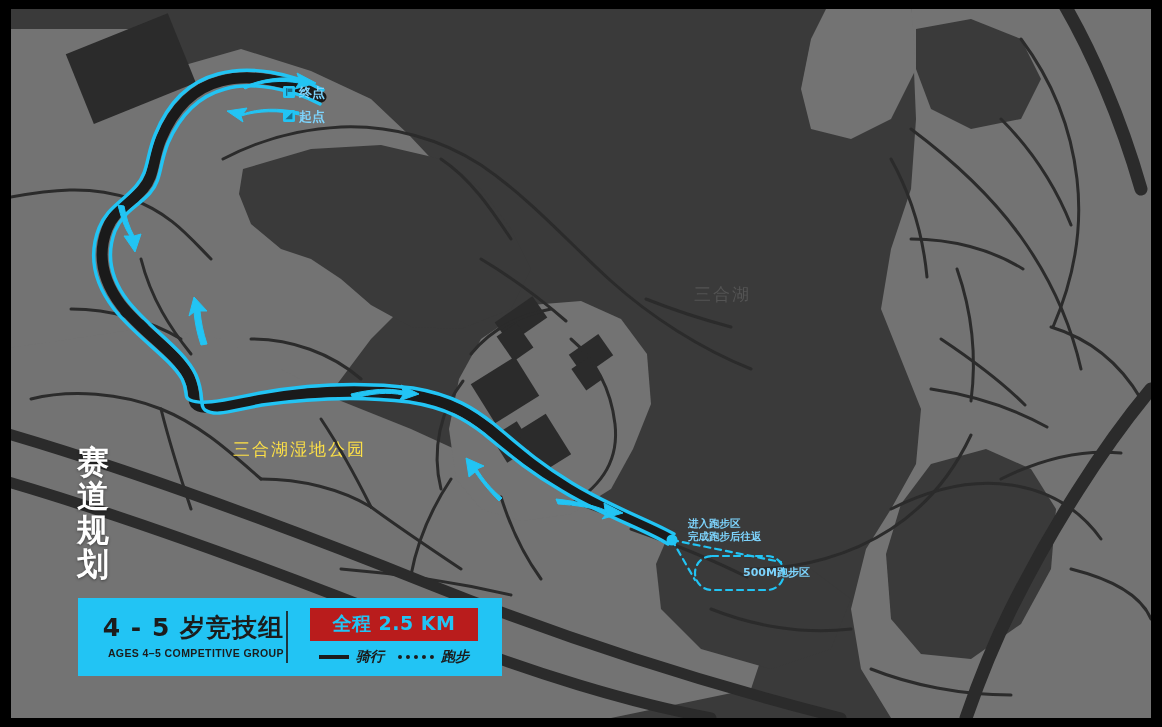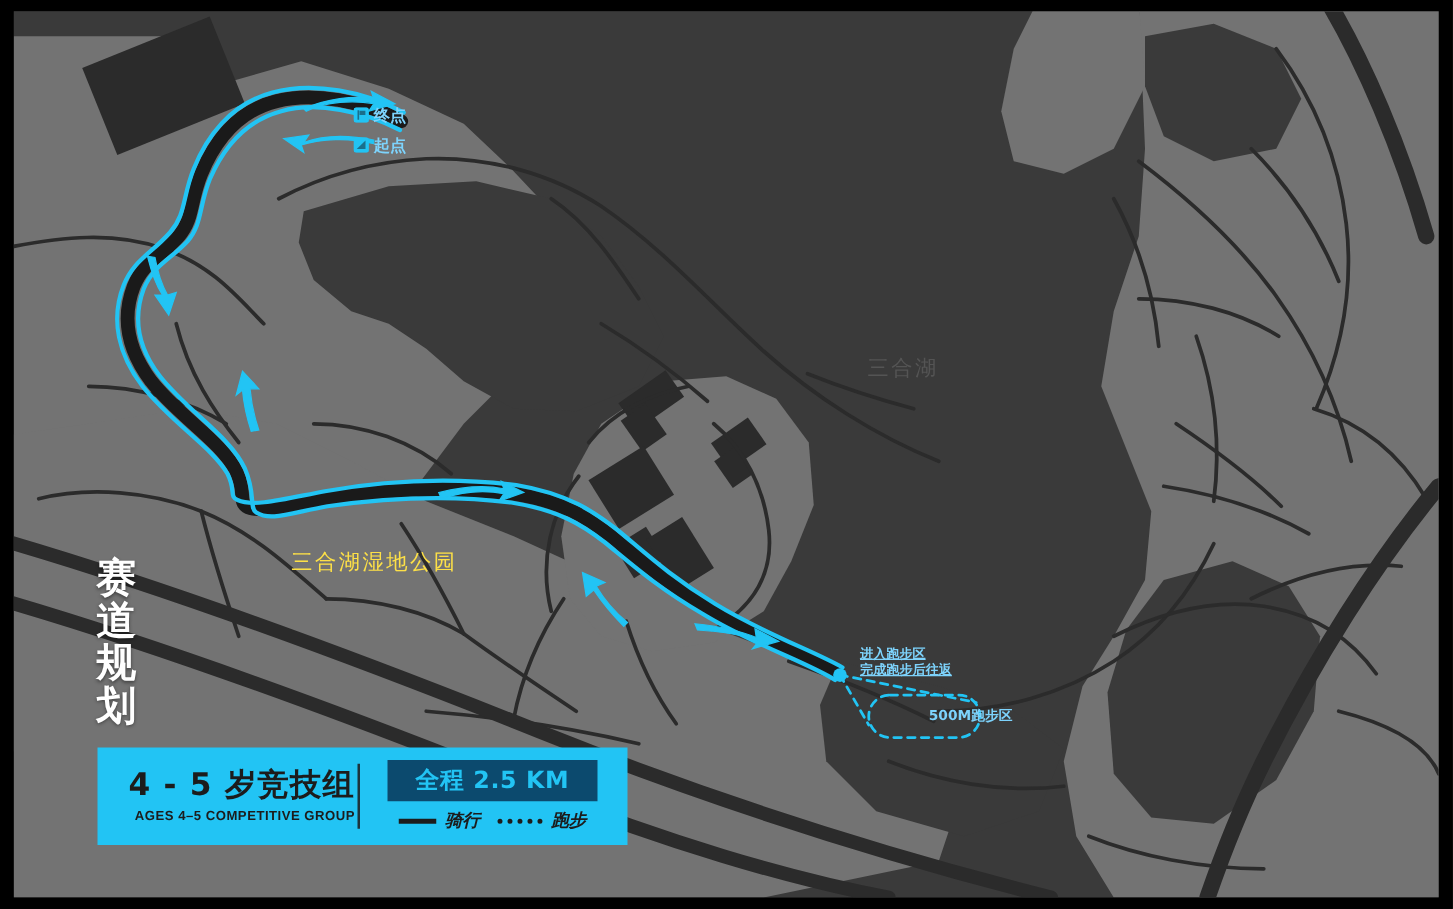--- a/index.html
+++ b/index.html
@@ -49,21 +49,21 @@
     margin-top:6px;white-space:nowrap;margin-left:36px;
   }
   .lb-divider{
     width:2px;height:52px;background:#1c1c1c;opacity:.85;margin:0 10px 0 2px;
   }
   .lb-right{
     flex:1;display:flex;flex-direction:column;align-items:center;justify-content:center;
     padding-right:12px;
   }
   .lb-dist{
-    background:#0c4a6e;color:#22c4f4;
+    background:#b91c1c;color:#22c4f4;
     font-size:19px;font-weight:bold;letter-spacing:.5px;
     padding:3px 22px 4px 22px;white-space:nowrap;
     font-family:"DejaVu Sans","Liberation Sans",sans-serif;
   }
   .lb-keys{display:flex;align-items:center;gap:14px;margin-top:7px;}
   .lb-key{display:flex;align-items:center;gap:7px;}
   .lb-key .kl{
     color:#1c1c1c;font-size:14px;font-weight:bold;white-space:nowrap;
     font-family:"DejaVu Sans","Liberation Sans",sans-serif;
     font-style:italic;
@@ -81,21 +81,21 @@
   #lbl-lake{left:683px;top:274px;font-size:17px;letter-spacing:2px;color:#545454;}
   #lbl-park{left:222px;top:429px;font-size:17px;letter-spacing:2px;color:#fde047;}
 
   .cyanlabel{
     position:absolute;color:#7dd3fc;white-space:nowrap;font-weight:bold;
     font-family:"DejaVu Sans","Liberation Sans",sans-serif;
   }
   #lbl-finish{left:288px;top:75px;font-size:13px;}
   #lbl-start{left:288px;top:99px;font-size:13px;}
   #lbl-enter{left:677px;top:508px;font-size:10.5px;line-height:1.25;}
-  #lbl-enter span{display:block;text-decoration:underline;}
+  #lbl-enter span{display:block;}
   #lbl-runzone{left:732px;top:556px;font-size:11px;}
 
   .flagicon{
     position:absolute;width:12px;height:12px;background:#22c4f4;border-radius:2px;
   }
   #ico-finish{left:272px;top:77px;}
   #ico-start{left:272px;top:101px;}
   .flagicon svg{display:block;}
 </style>
 </head>

